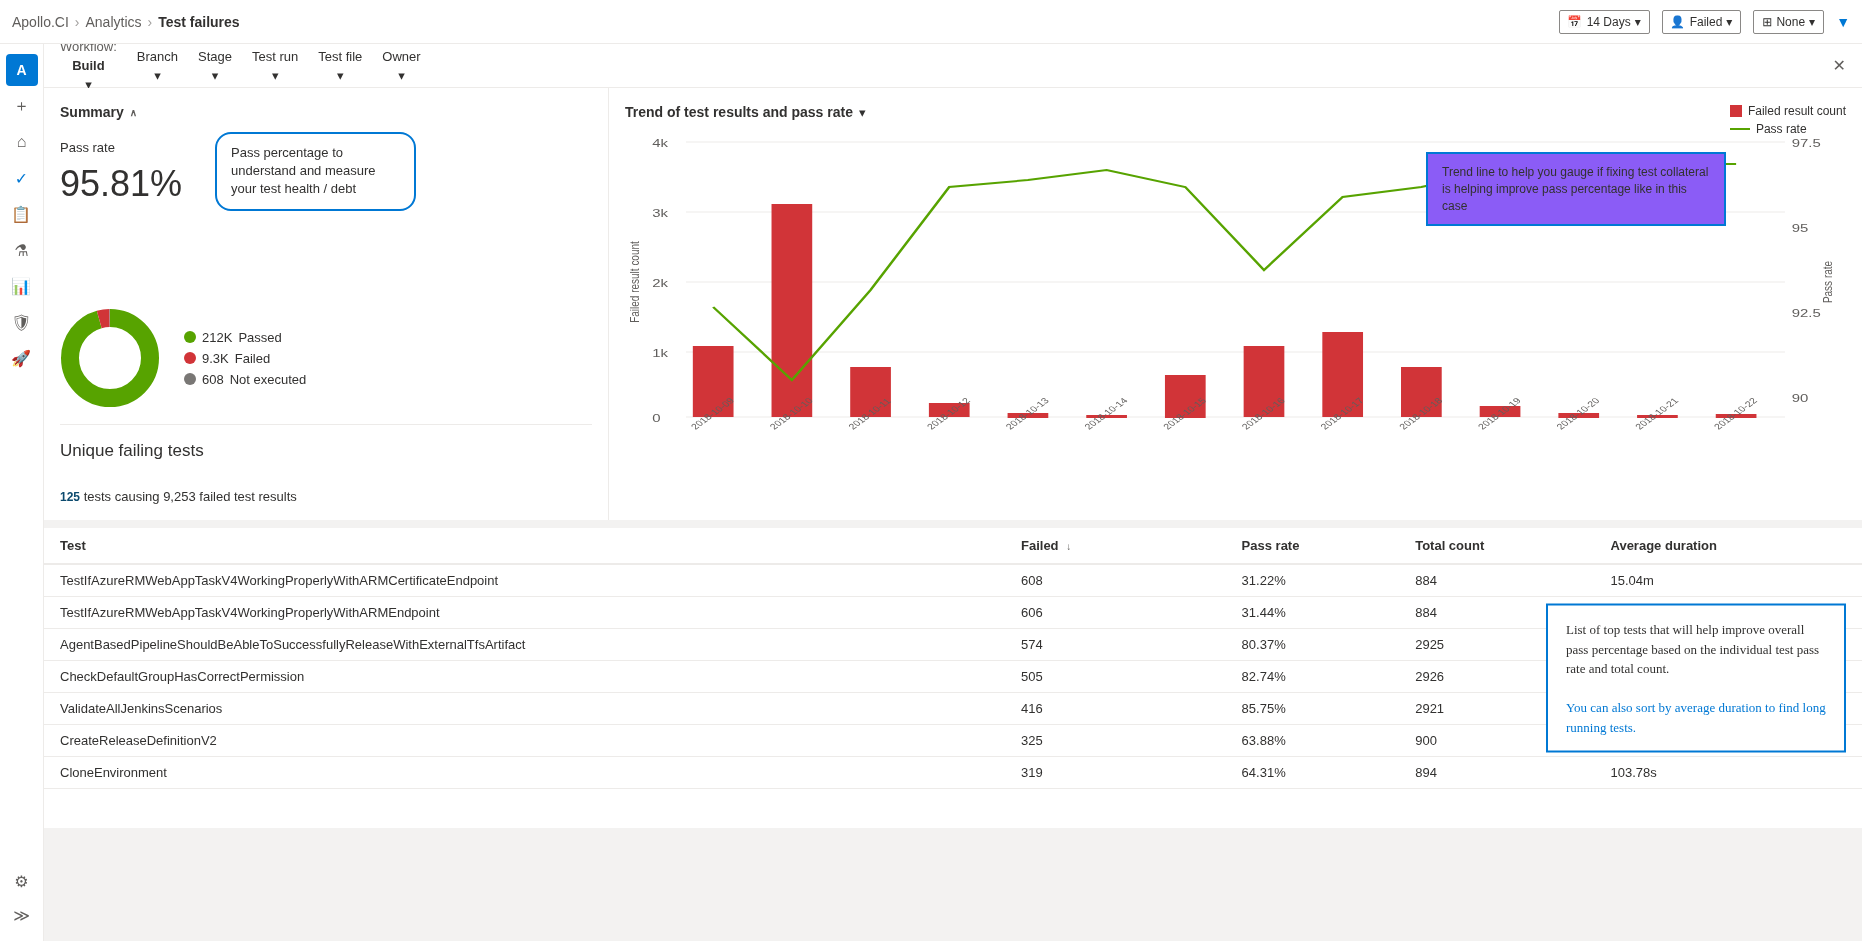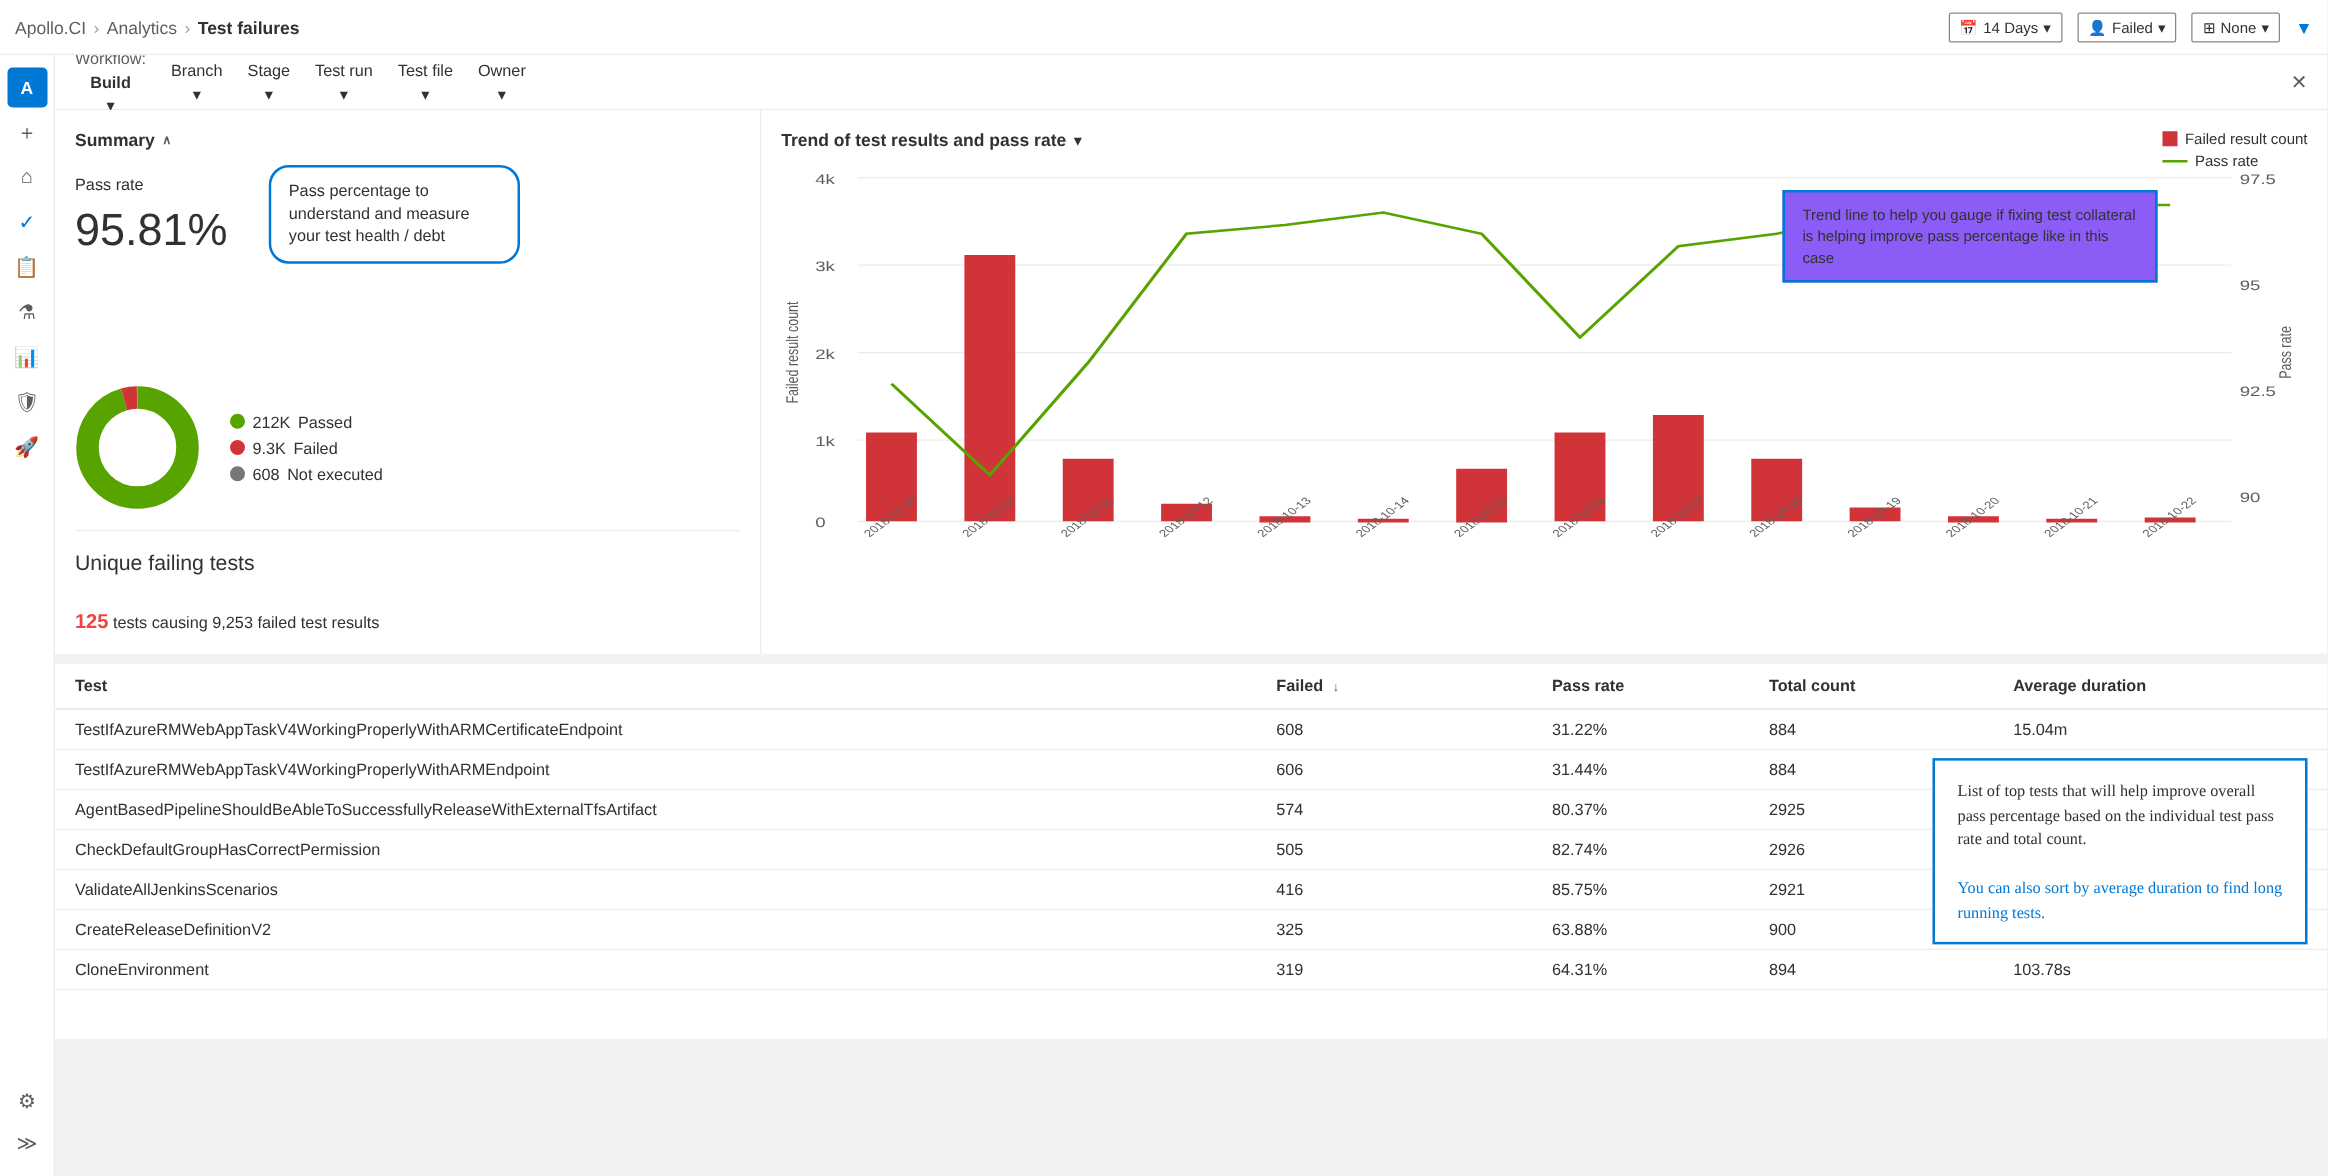--- a/index.html
+++ b/index.html
@@ -95,21 +95,21 @@
     .donut-container { position: relative; width: 100px; height: 100px; flex-shrink: 0; }
     .legend { display: flex; flex-direction: column; gap: 6px; }
     .legend-item { display: flex; align-items: center; gap: 6px; font-size: 13px; }
     .legend-dot { width: 12px; height: 12px; border-radius: 50%; flex-shrink: 0; }
 
     .divider { border: none; border-top: 1px solid #edebe9; margin: 16px 0; }
 
     .unique-failing { }
     .unique-failing-title { font-weight: 400; font-size: 17px; margin-bottom: 28px; }
     .failing-count { font-size: 13px; }
-    .failing-count .count { color: #ef4444; font-weight: 600; font-size: 16px; }
+    .failing-count .count { color: #0c4a6e; font-weight: 600; font-size: 12px; }
 
     
     .trend-panel { flex: 1; padding: 16px; position: relative; }
     .trend-header { display: flex; align-items: center; gap: 6px; margin-bottom: 12px; font-size: 13px; }
     .trend-title { font-weight: 600; font-size: 14px; }
     .trend-legend {
       position: absolute; top: 16px; right: 16px;
       display: flex; flex-direction: column; gap: 4px; font-size: 12px;
     }
     .trend-legend-item { display: flex; align-items: center; gap: 6px; }

